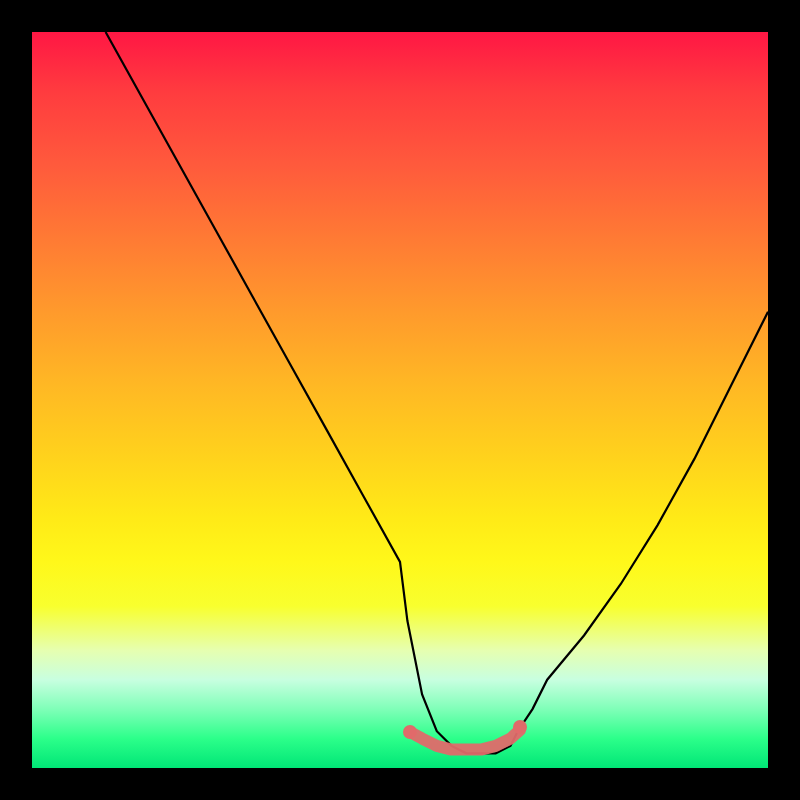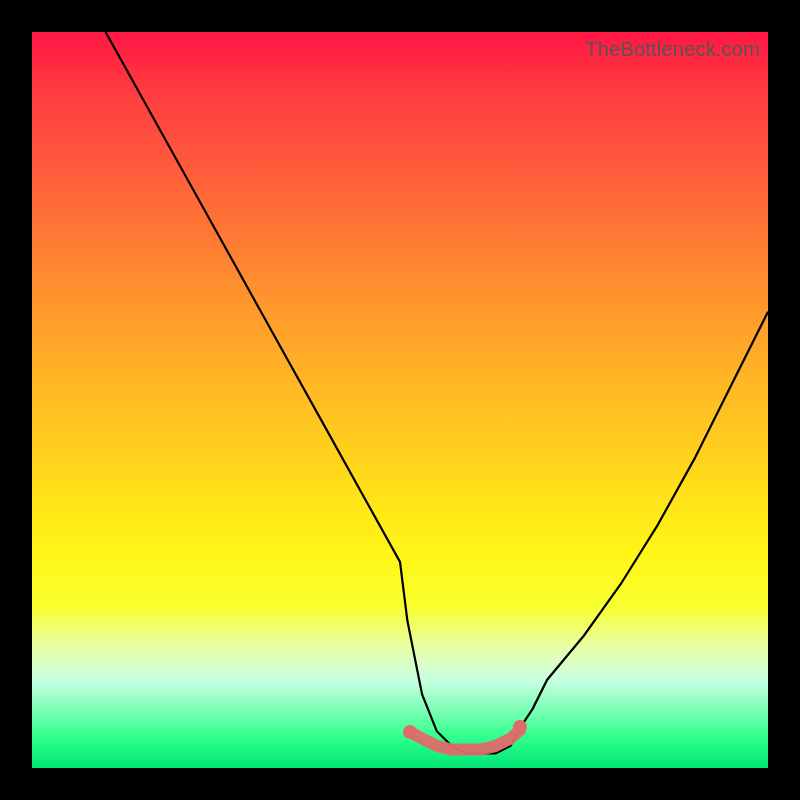--- a/index.html
+++ b/index.html
@@ -61,21 +61,20 @@
     pointer-events: none;
   }
 </style>
 </head>
 <body>
 
 <div class="frame">
 
   <div class="plot-area">
 
-    <div class="watermark">TheBottleneck.com</div>
 
     <svg class="curves" viewBox="0 0 736 736" preserveAspectRatio="none">
 
       <path d="M 73.6 0
                L 110.4 66.2
                L 147.2 132.5
                L 184.0 198.7
                L 220.8 265.0
                L 257.6 331.2
                L 294.4 397.4

